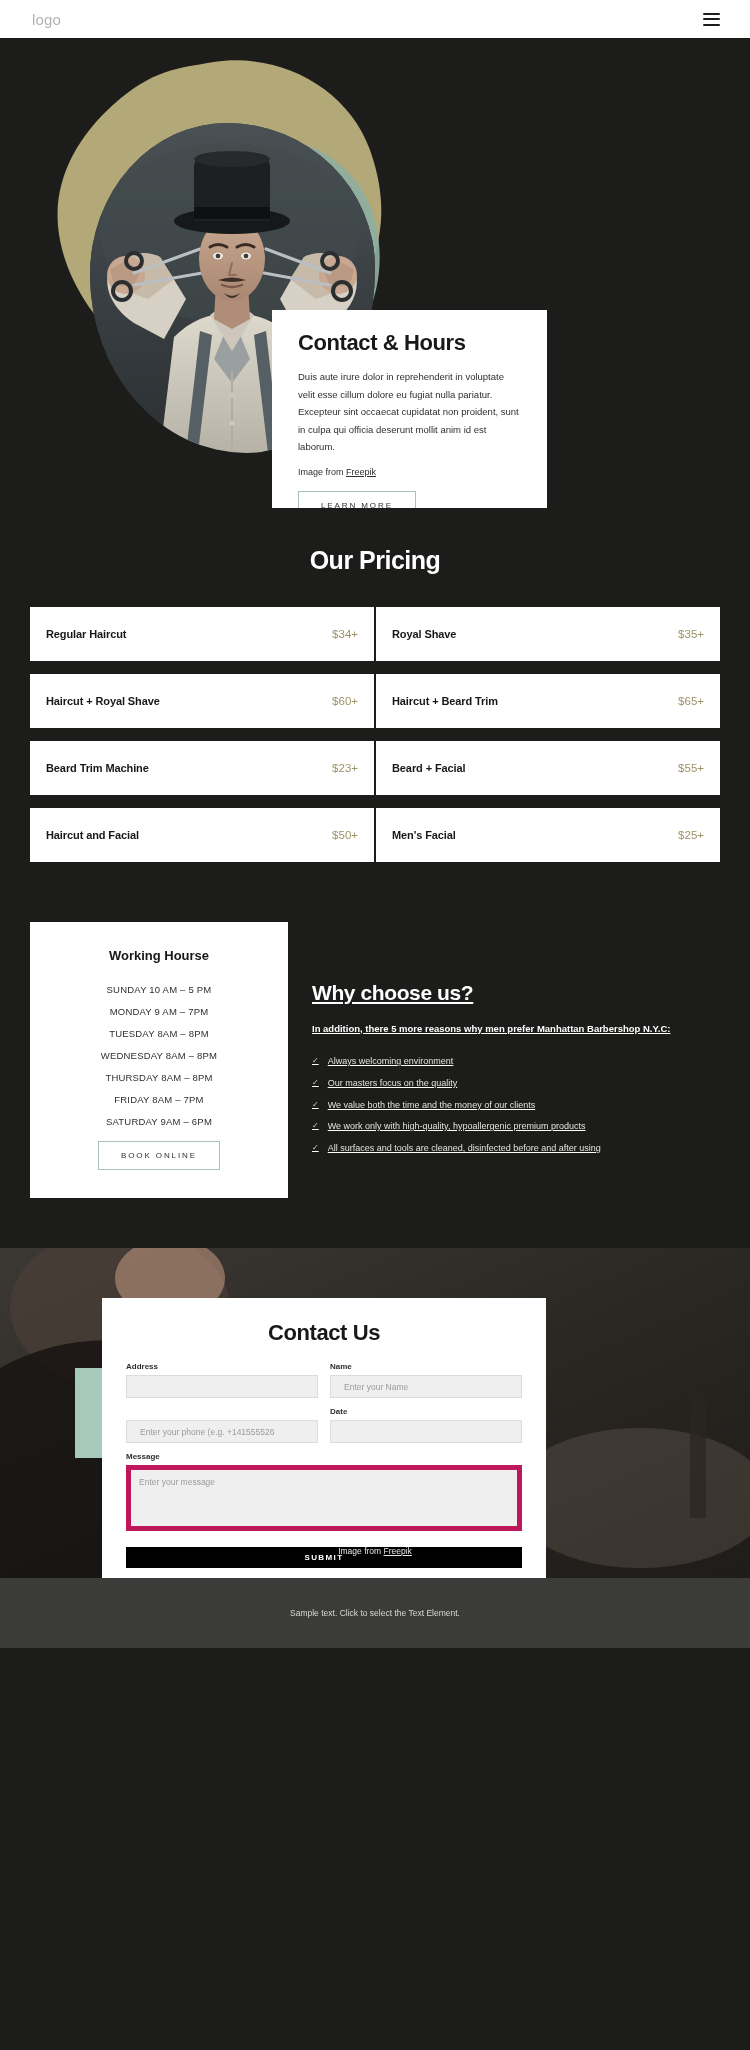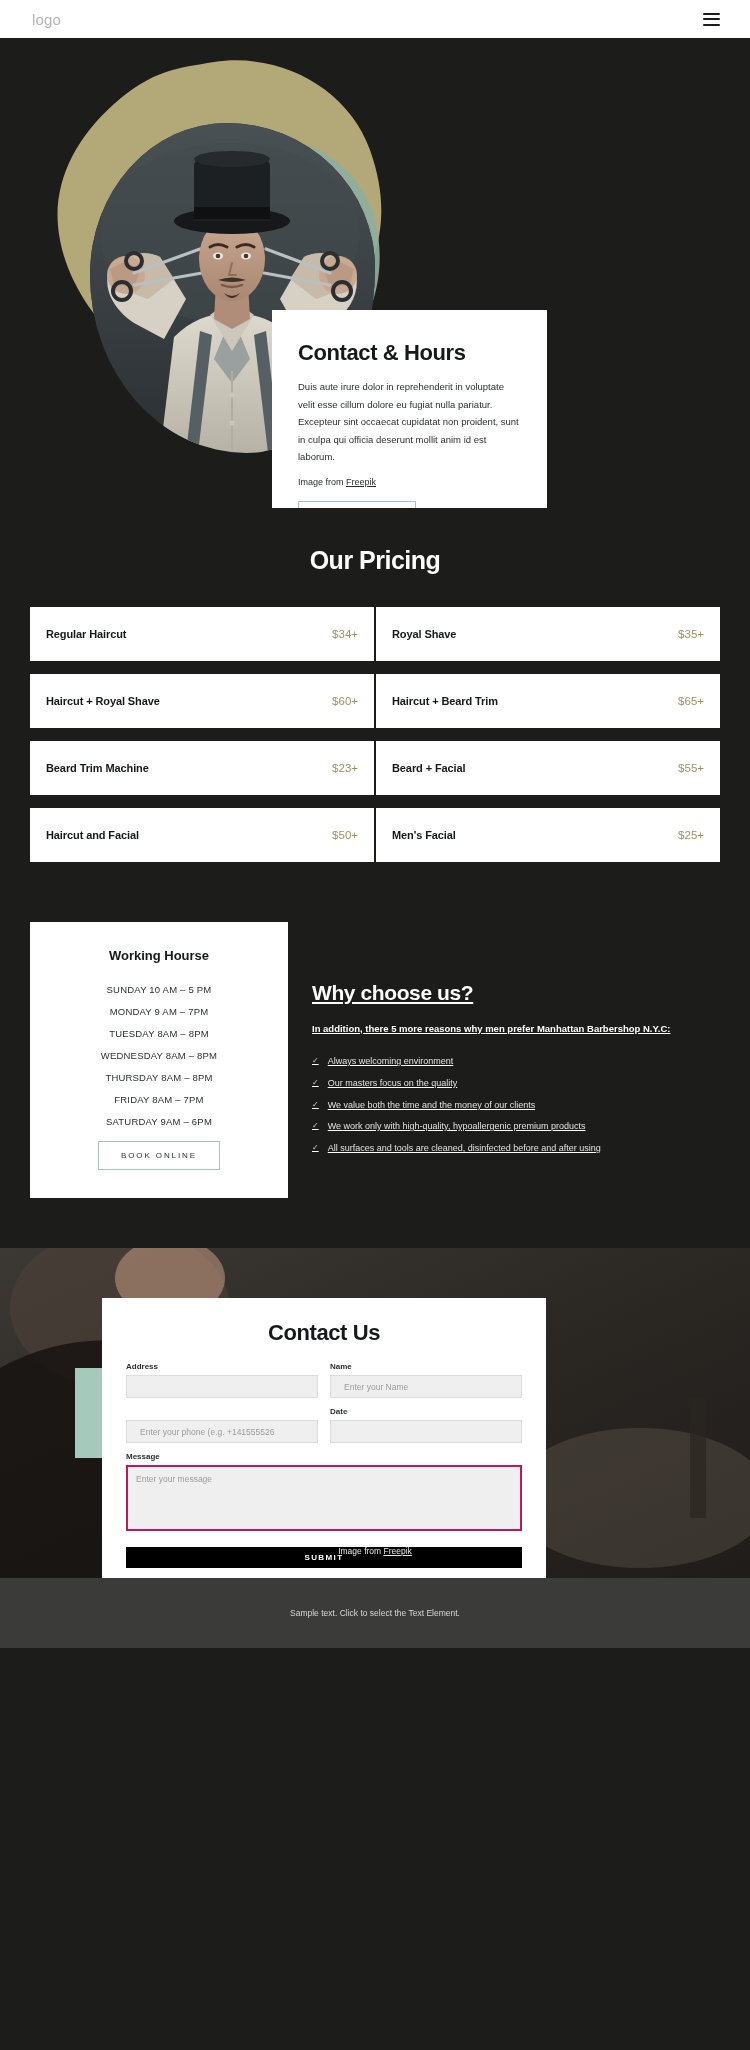--- a/index.html
+++ b/index.html
@@ -68,21 +68,21 @@
   }
   .photo-inner { position: absolute; inset: 0; }
 
   .contact-card {
     position: absolute;
     left: 272px;
     top: 272px;
     width: 275px;
     height: 222px;
     background: #ffffff;
-    padding: 30px 26px 0 26px;
+    padding: 20px 26px 0 26px;
     z-index: 20;
   }
   .card-title {
     font-size: 22px;
     font-weight: 700;
     color: #16181a;
     letter-spacing: -0.4px;
     margin-bottom: 12px;
   }
   .card-body {
@@ -270,21 +270,21 @@
     font-size: 8.5px;
     padding: 0 13px;
     color: #3a3a3a;
     font-family: "Liberation Sans", sans-serif;
   }
   .inp::placeholder { color: #9b9b9b; }
   .txt {
     width: 100%;
     height: 66px;
     background: #efefef;
-    border: 2px solid #be185d;
+    border: 5px solid #be185d;
     font-size: 8.5px;
     padding: 7px 8px;
     color: #3a3a3a;
     resize: none;
     font-family: "Liberation Sans", sans-serif;
   }
   .txt::placeholder { color: #9b9b9b; }
   .submit-btn {
     width: 100%;
     height: 21px;

